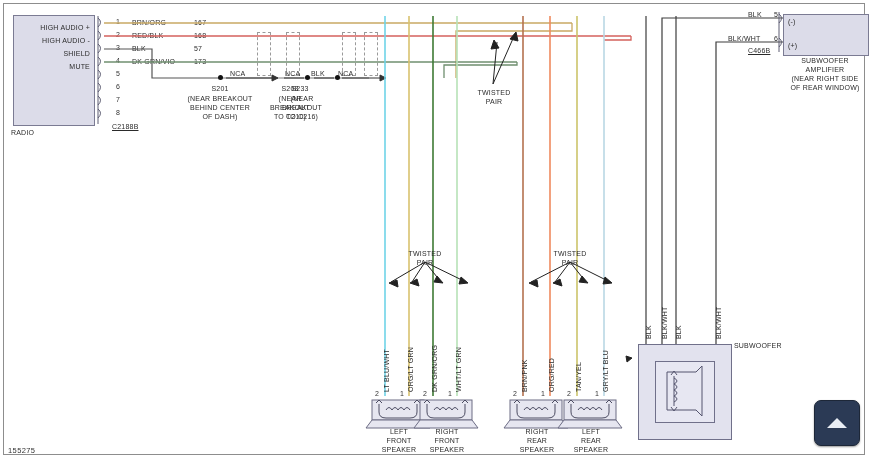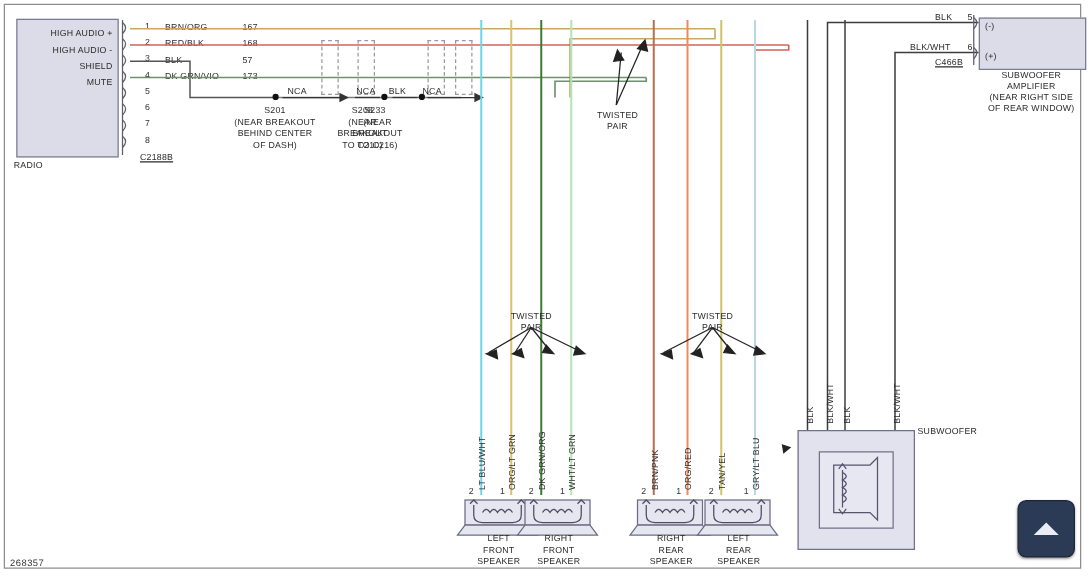--- a/index.html
+++ b/index.html
@@ -299,18 +299,18 @@
           <path d="M602,399 l3,-3 3,3"></path>
       <path d="M574,406 q3,-5 6,0 q3,-5 6,0 q3,-5 6,0 q3,-5 6,0"></path>
     </g>
   </svg>
   <div class="lbl c" style="left:554px;top:423px;width:66px;">LEFT</div>
   <div class="lbl c" style="left:554px;top:432px;width:66px;">REAR</div>
   <div class="lbl c" style="left:554px;top:441px;width:66px;">SPEAKER</div>
 
  </div>
 
- <div id="idnum">268357</div>
+ <div id="idnum">155275</div>
 
  <div id="toplink">
    <div class="tri"></div>
  </div>
 </div>
 
 </body></html>

